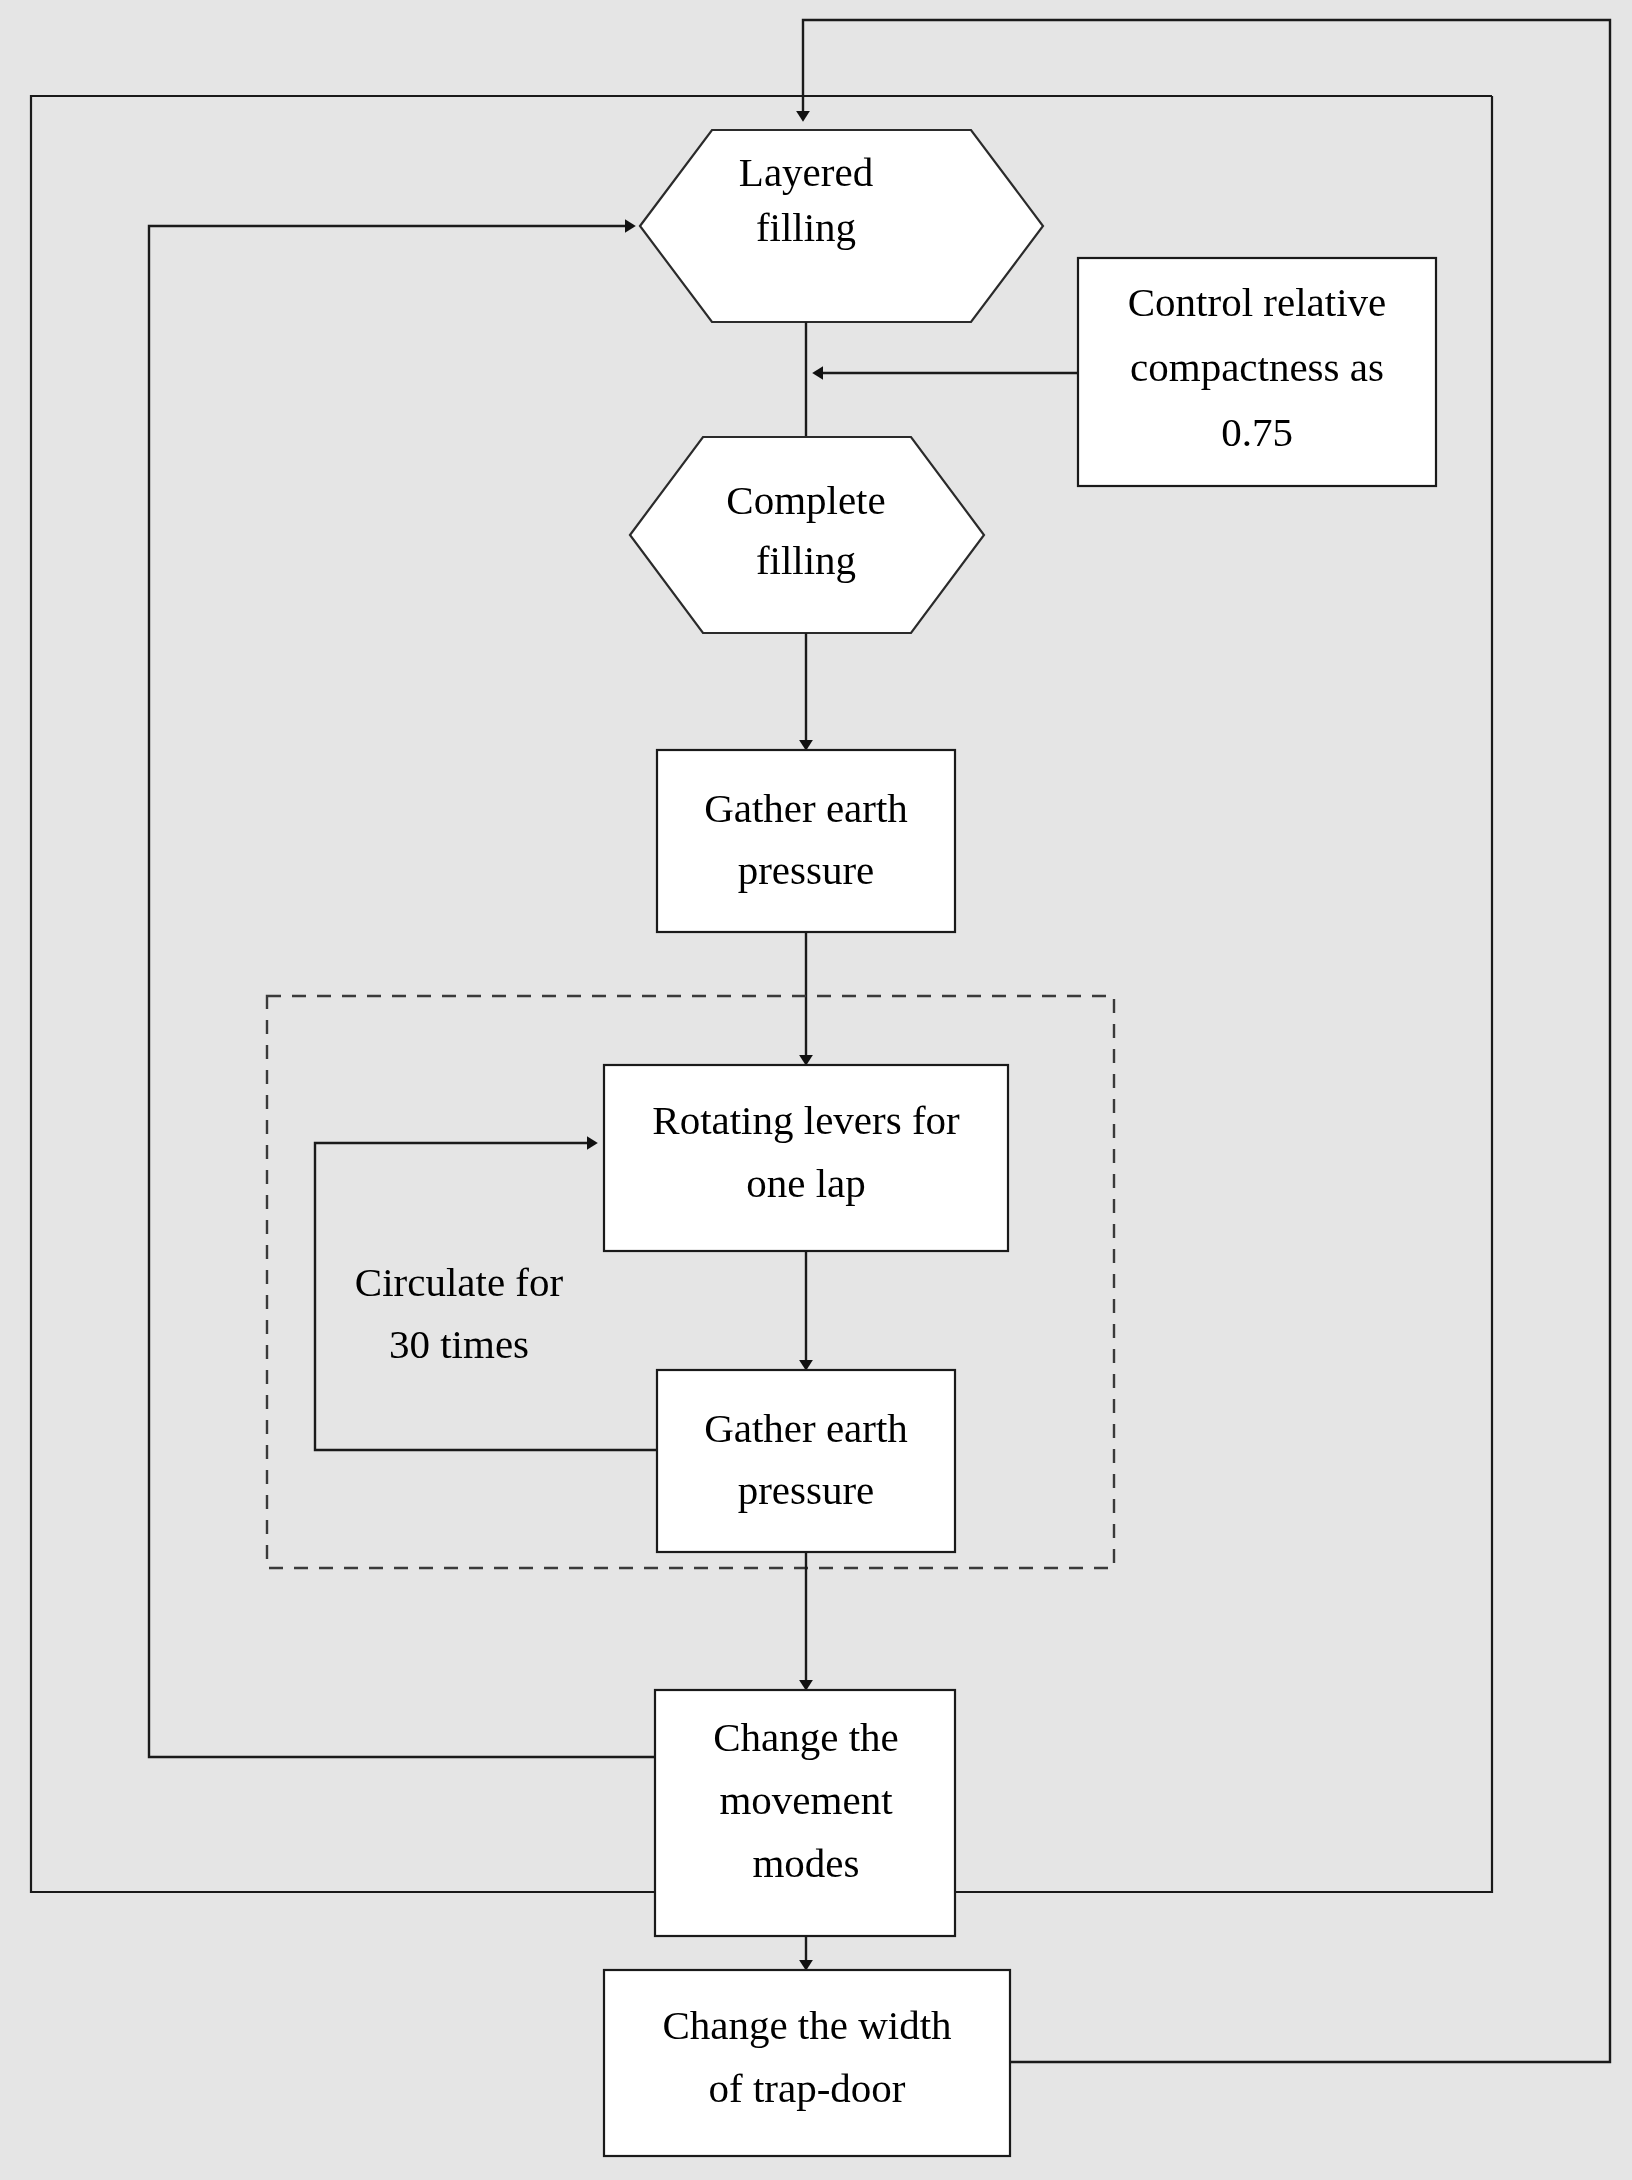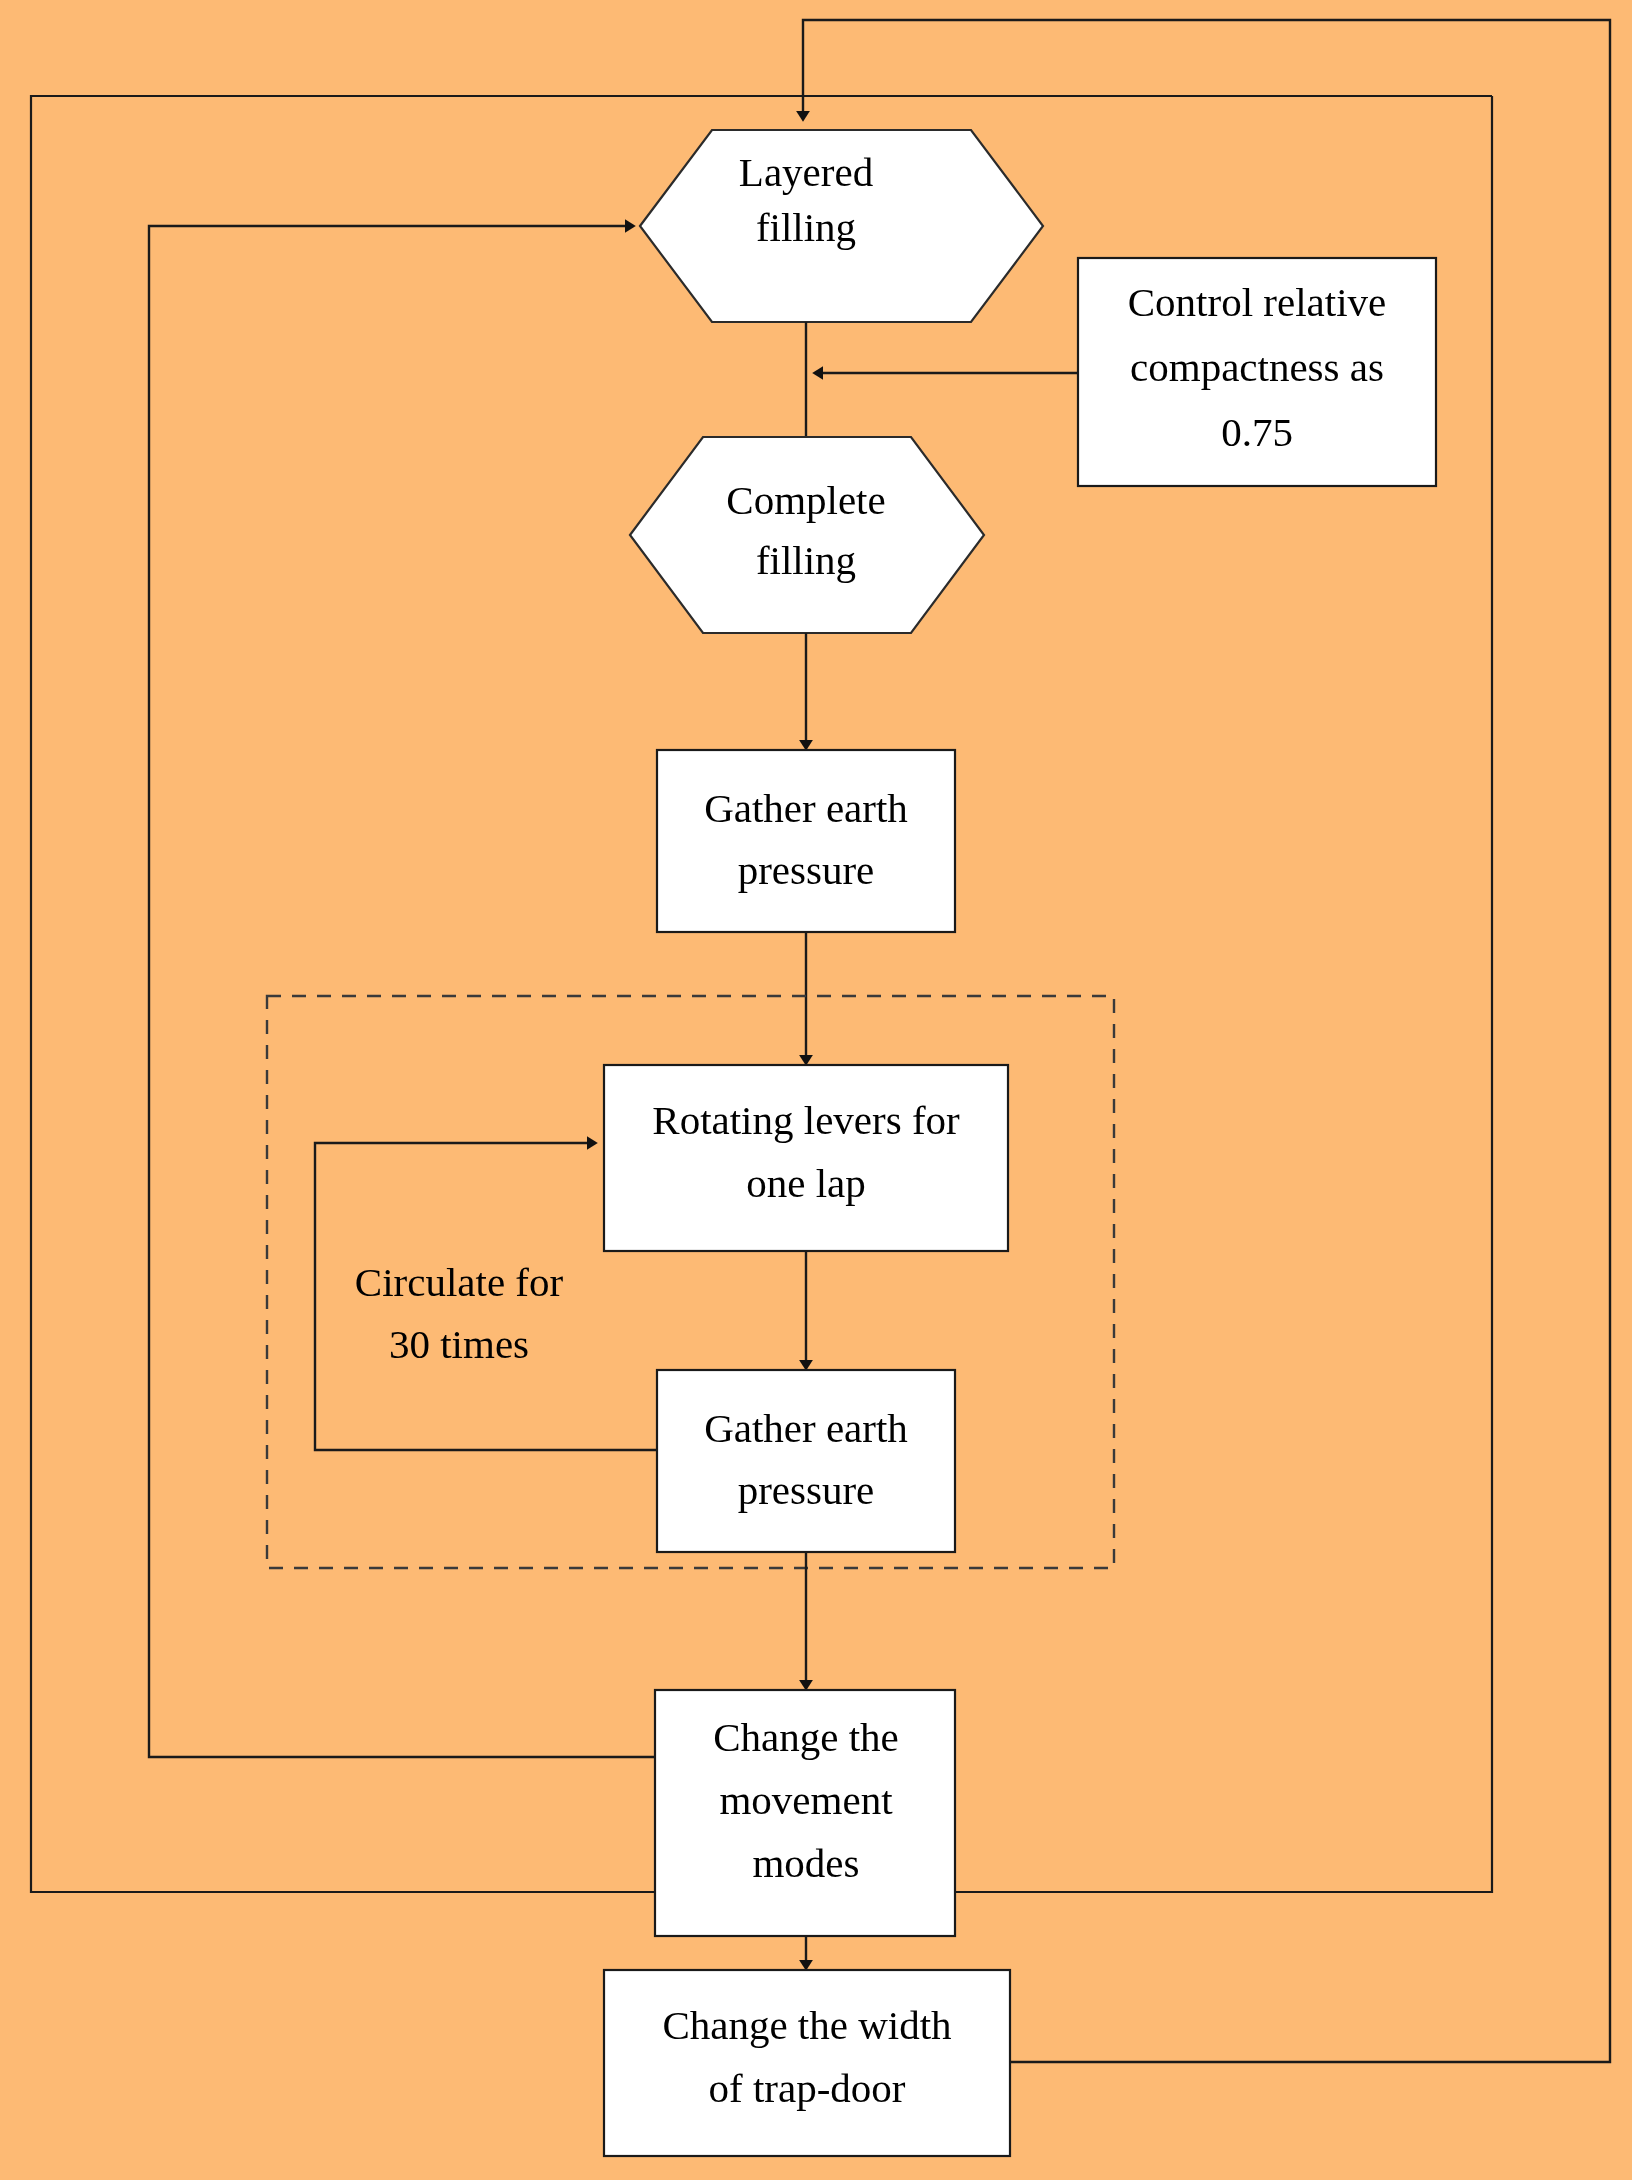--- a/index.html
+++ b/index.html
@@ -8,21 +8,21 @@
     padding: 0;
     background: #ffffff;
   }
   body {
     font-family: "Liberation Serif", "DejaVu Serif", serif;
   }
   #flowchart-root {
     position: relative;
     width: 1632px;
     height: 2180px;
-    background: #fdba74;
+    background: #e5e5e5;
     overflow: hidden;
   }
   svg#flow-svg {
     position: absolute;
     top: 0;
     left: 0;
     width: 1632px;
     height: 2180px;
     display: block;
   }

